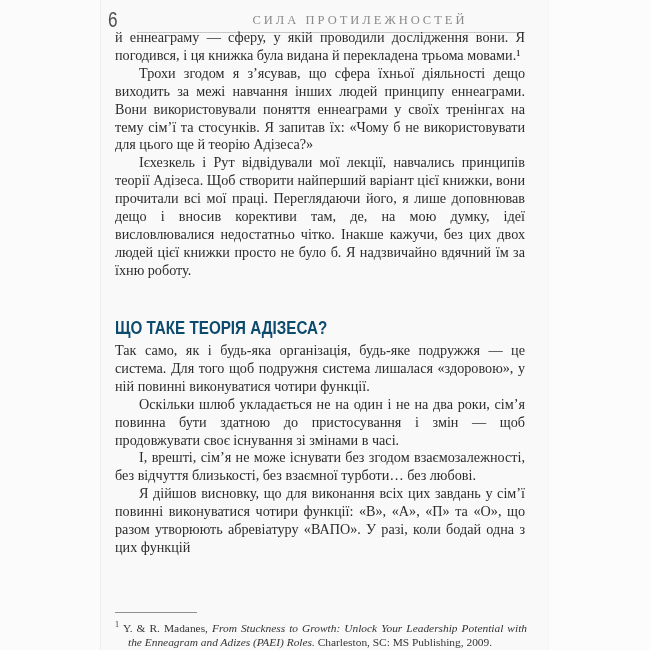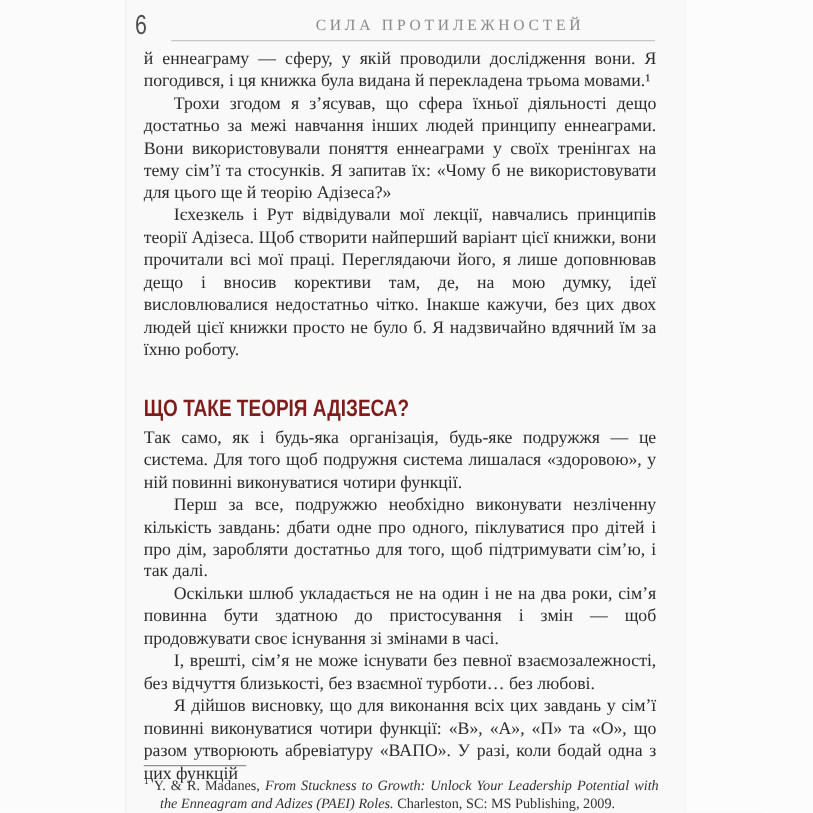--- a/index.html
+++ b/index.html
@@ -45,28 +45,28 @@
   }
   .header-rule {
     position: absolute; left: 137px; top: 32px; width: 387px; height: 1px;
     background: #c6c6c6;
   }
   .text-block {
     position: absolute; left: 115px; width: 410px;
     font-size: 14.2px; line-height: 17.9px; color: #2c2c2c;
     text-align: justify;
   }
-  .text-top { top: 39px; }
+  .text-top { top: 29px; }
   .section-block { top: 317px; }
   .text-block p { margin: 0; }
   .text-block p.indent { text-indent: 24px; }
   .section-heading {
     margin: 0 0 4px 0;
     font-family: "Liberation Sans", sans-serif;
-    font-size: 19px; font-weight: 700; color: #7f1d1d;
+    font-size: 19px; font-weight: 700; color: #0c4a6e;
     line-height: 21px; text-align: left;
   }
   .section-heading span {
     display: inline-block; transform: scaleX(0.8); transform-origin: 0 50%;
     white-space: nowrap;
   }
   .footnote {
     position: absolute; left: 115px; top: 612px; width: 412px;
     font-size: 11.4px; line-height: 14.6px; color: #343434;
     text-align: justify;
@@ -90,30 +90,29 @@
   <div class="margin-right-zone"></div>
   <div class="scan-line-left"></div>
   <div class="scan-line-right"></div>
 
   <div class="page-number">6</div>
   <div class="running-header">СИЛА ПРОТИЛЕЖНОСТЕЙ</div>
   <div class="header-rule"></div>
 
   <div class="text-block text-top">
     <p>й еннеаграму — сферу, у якій проводили дослідження вони. Я погодився, і ця книжка була видана й перекладена трьома мовами.¹</p>
-    <p class="indent">Трохи згодом я з’ясував, що сфера їхньої діяльності дещо достатньо за межі навчання інших людей принципу еннеаграми. Вони використовували поняття еннеаграми у своїх тренінгах на тему сім’ї та стосунків. Я запитав їх: «Чому б не використовувати для цього ще й теорію Адізеса?»</p>
+    <p class="indent">Трохи згодом я з’ясував, що сфера їхньої діяльності дещо виходить за межі навчання інших людей принципу еннеаграми. Вони використовували поняття еннеаграми у своїх тренінгах на тему сім’ї та стосунків. Я запитав їх: «Чому б не використовувати для цього ще й теорію Адізеса?»</p>
     <p class="indent">Ієхезкель і Рут відвідували мої лекції, навчались принципів теорії Адізеса. Щоб створити найперший варіант цієї книжки, вони прочитали всі мої праці. Переглядаючи його, я лише доповнював дещо і вносив корективи там, де, на мою думку, ідеї висловлювалися недостатньо чітко. Інакше кажучи, без цих двох людей цієї книжки просто не було б. Я надзвичайно вдячний їм за їхню роботу.</p>
   </div>
 
   <div class="text-block section-block">
     <h2 class="section-heading"><span>ЩО ТАКЕ ТЕОРІЯ АДІЗЕСА?</span></h2>
     <p>Так само, як і будь-яка організація, будь-яке подружжя — це система. Для того щоб подружня система лишалася «здоровою», у ній повинні виконуватися чотири функції.</p>
-    <p class="indent">Перш за все, подружжю необхідно виконувати незліченну кількість завдань: дбати одне про одного, піклуватися про дітей і про дім, заробляти достатньо для того, щоб підтримувати сім’ю, і так далі.</p>
     <p class="indent">Оскільки шлюб укладається не на один і не на два роки, сім’я повинна бути здатною до пристосування і змін — щоб продовжувати своє існування зі змінами в часі.</p>
-    <p class="indent">І, врешті, сім’я не може існувати без певної взаємозалежності, без відчуття близькості, без взаємної турботи… без любові.</p>
+    <p class="indent">І, врешті, сім’я не може існувати без згодом взаємозалежності, без відчуття близькості, без взаємної турботи… без любові.</p>
     <p class="indent">Я дійшов висновку, що для виконання всіх цих завдань у сім’ї повинні виконуватися чотири функції: «В», «А», «П» та «О», що разом утворюють абревіатуру «ВАПО». У разі, коли бодай одна з цих функцій</p>
   </div>
 
   <div class="footnote">
     <div class="footnote-rule"></div>
     <p class="fn-text"><span class="fn-marker">1</span><span>Y. &amp; R. Madanes, </span><span class="fn-title">From Stuckness to Growth: Unlock Your Leadership Potential with the Enneagram and Adizes (PAEI) Roles.</span><span> Charleston, SC: MS Publishing, 2009.</span></p>
   </div>
 </div>
 
 </body></html>

